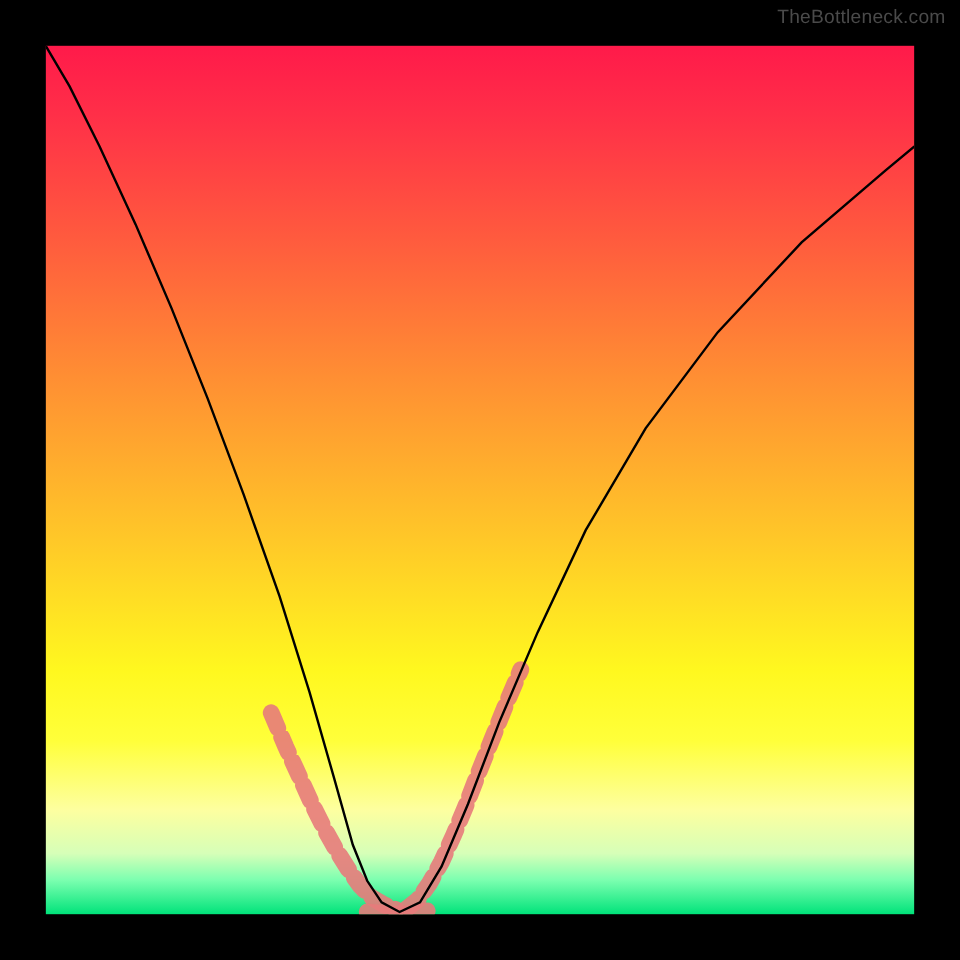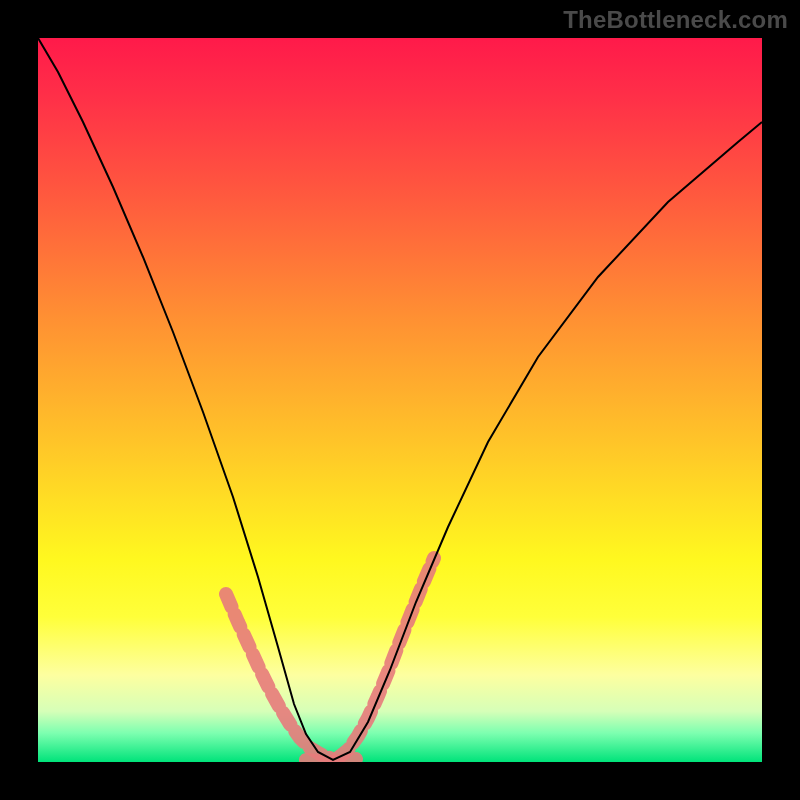--- a/index.html
+++ b/index.html
@@ -43,22 +43,22 @@
       #d6ffb8 93%,
       #7dffb0 96%,
       #00e37a 100%
     );
   }
   .watermark {
     position: absolute;
     top: 6px;
     right: 12px;
     color: #4a4a4a;
-    font-size: 24px;
-    font-weight: 700;
+    font-size: 16px;
+    font-weight: 400;
     letter-spacing: 0.2px;
     user-select: none;
   }
   svg.curve {
     position: absolute;
     inset: 0;
     width: 724px;
     height: 724px;
   }
 </style>

